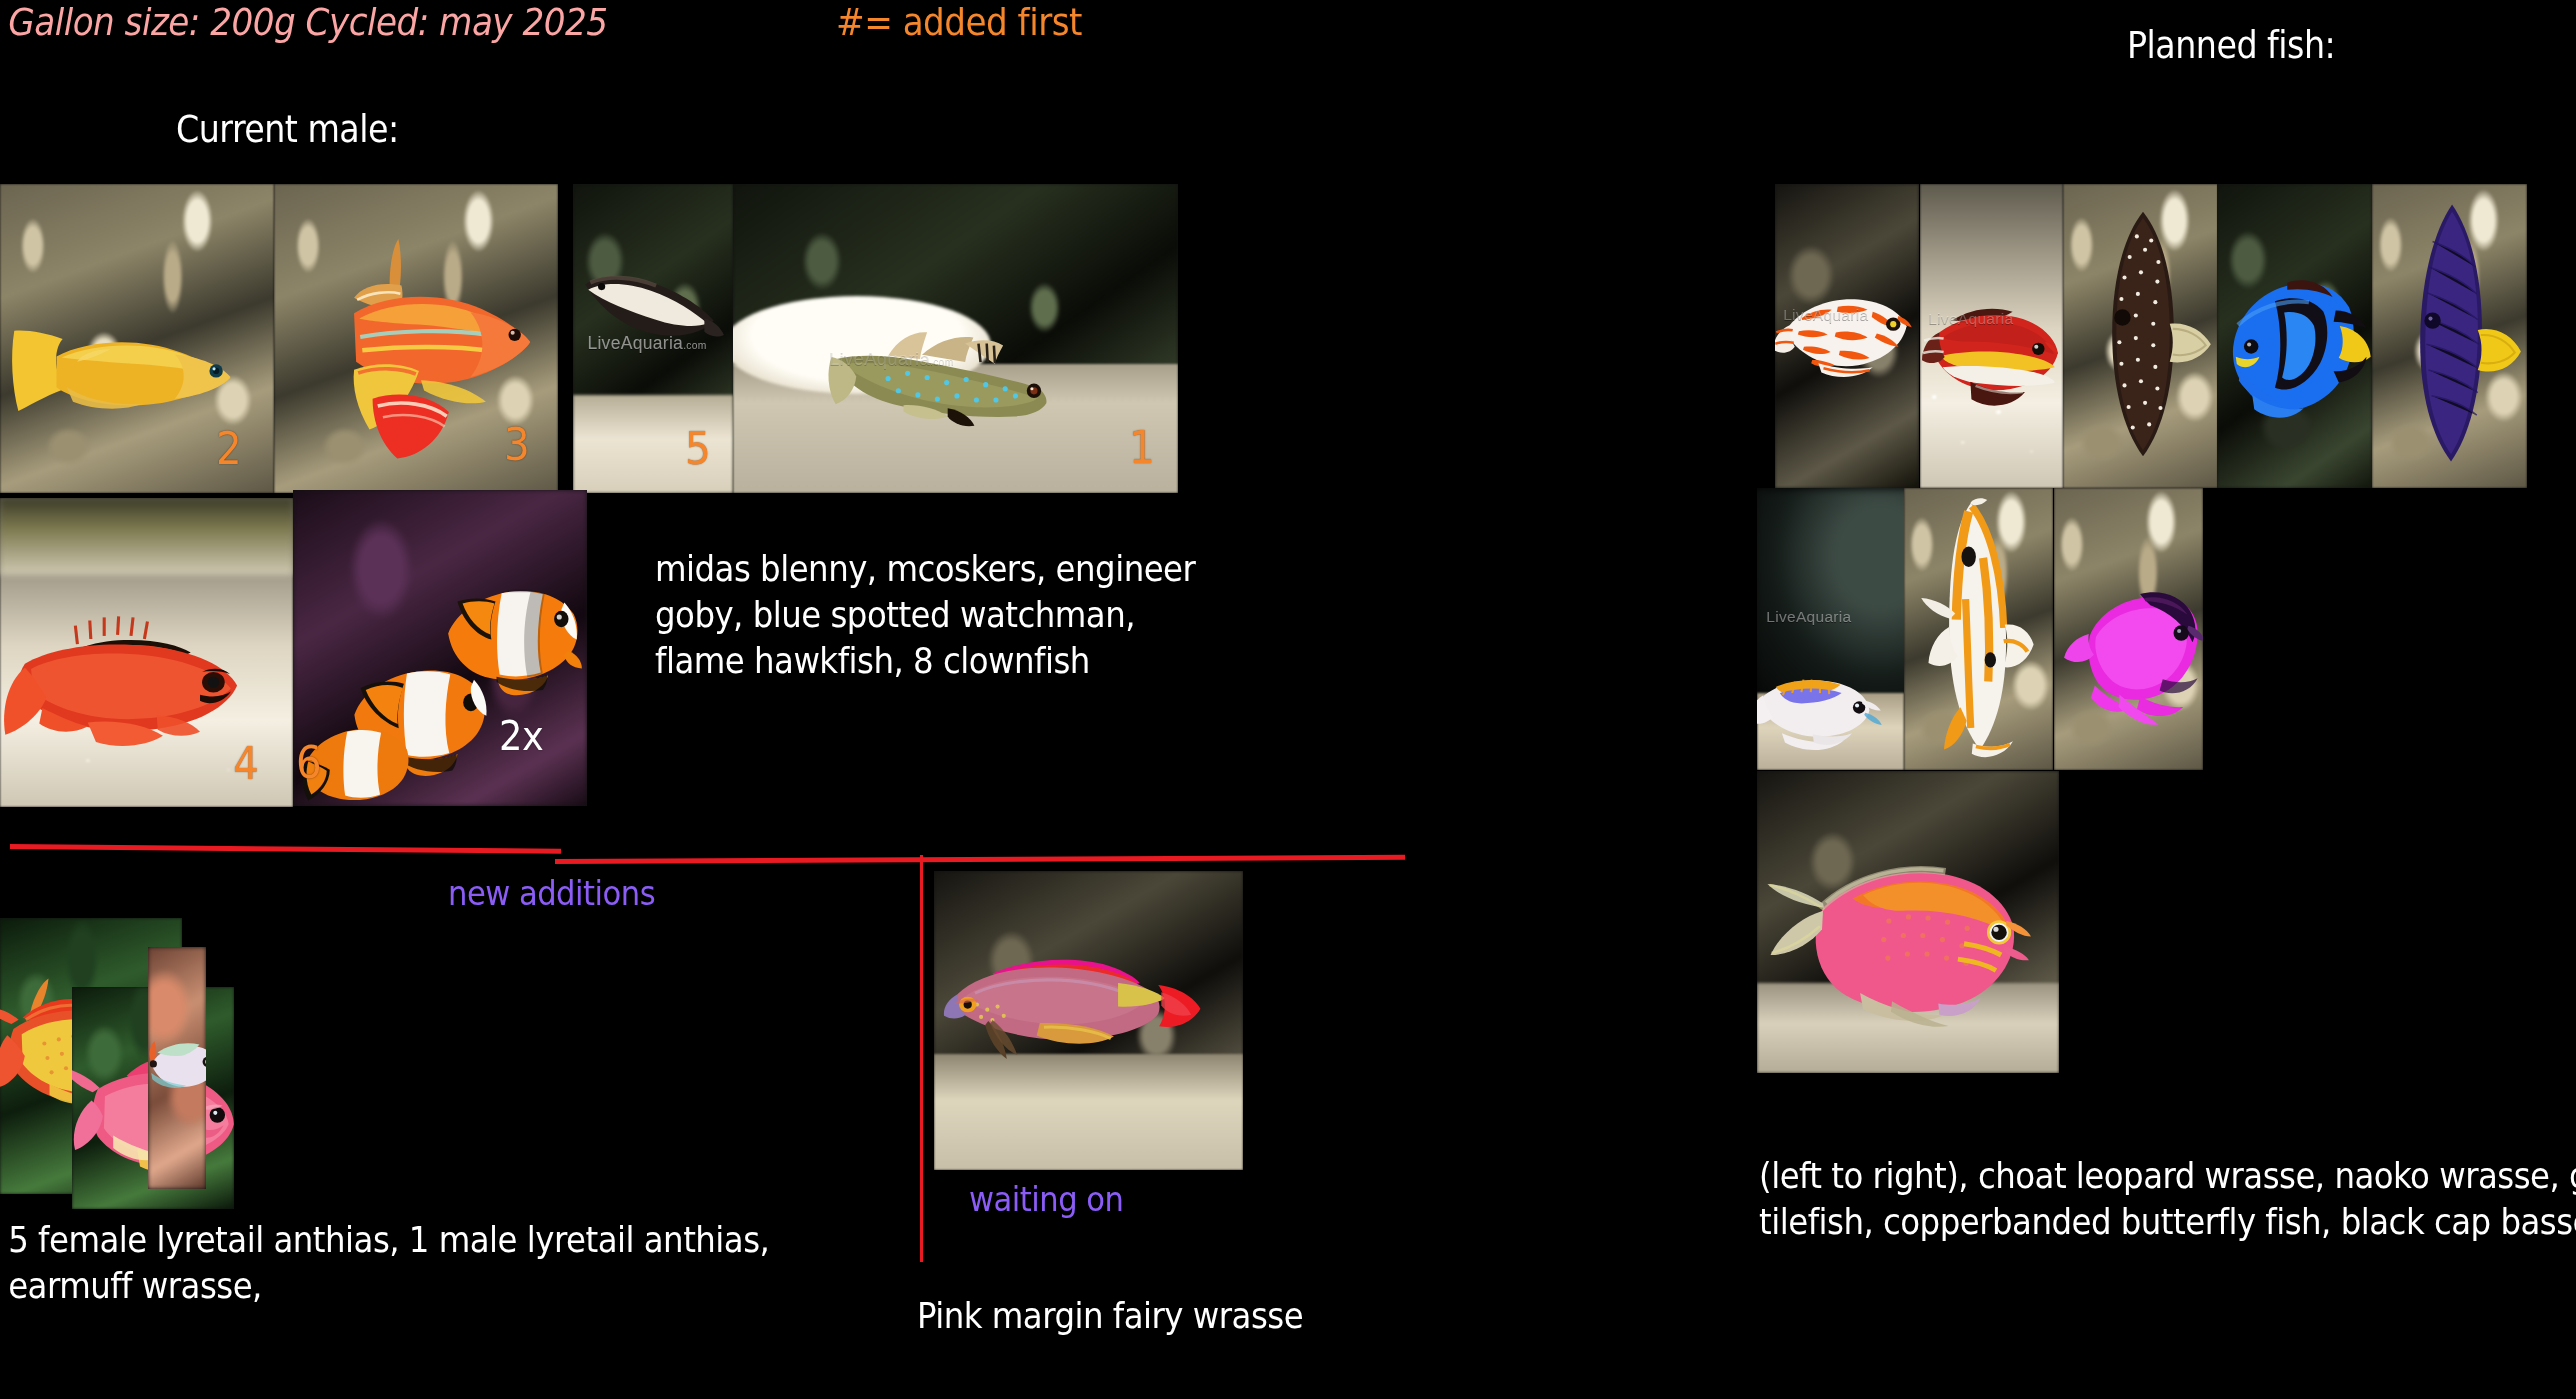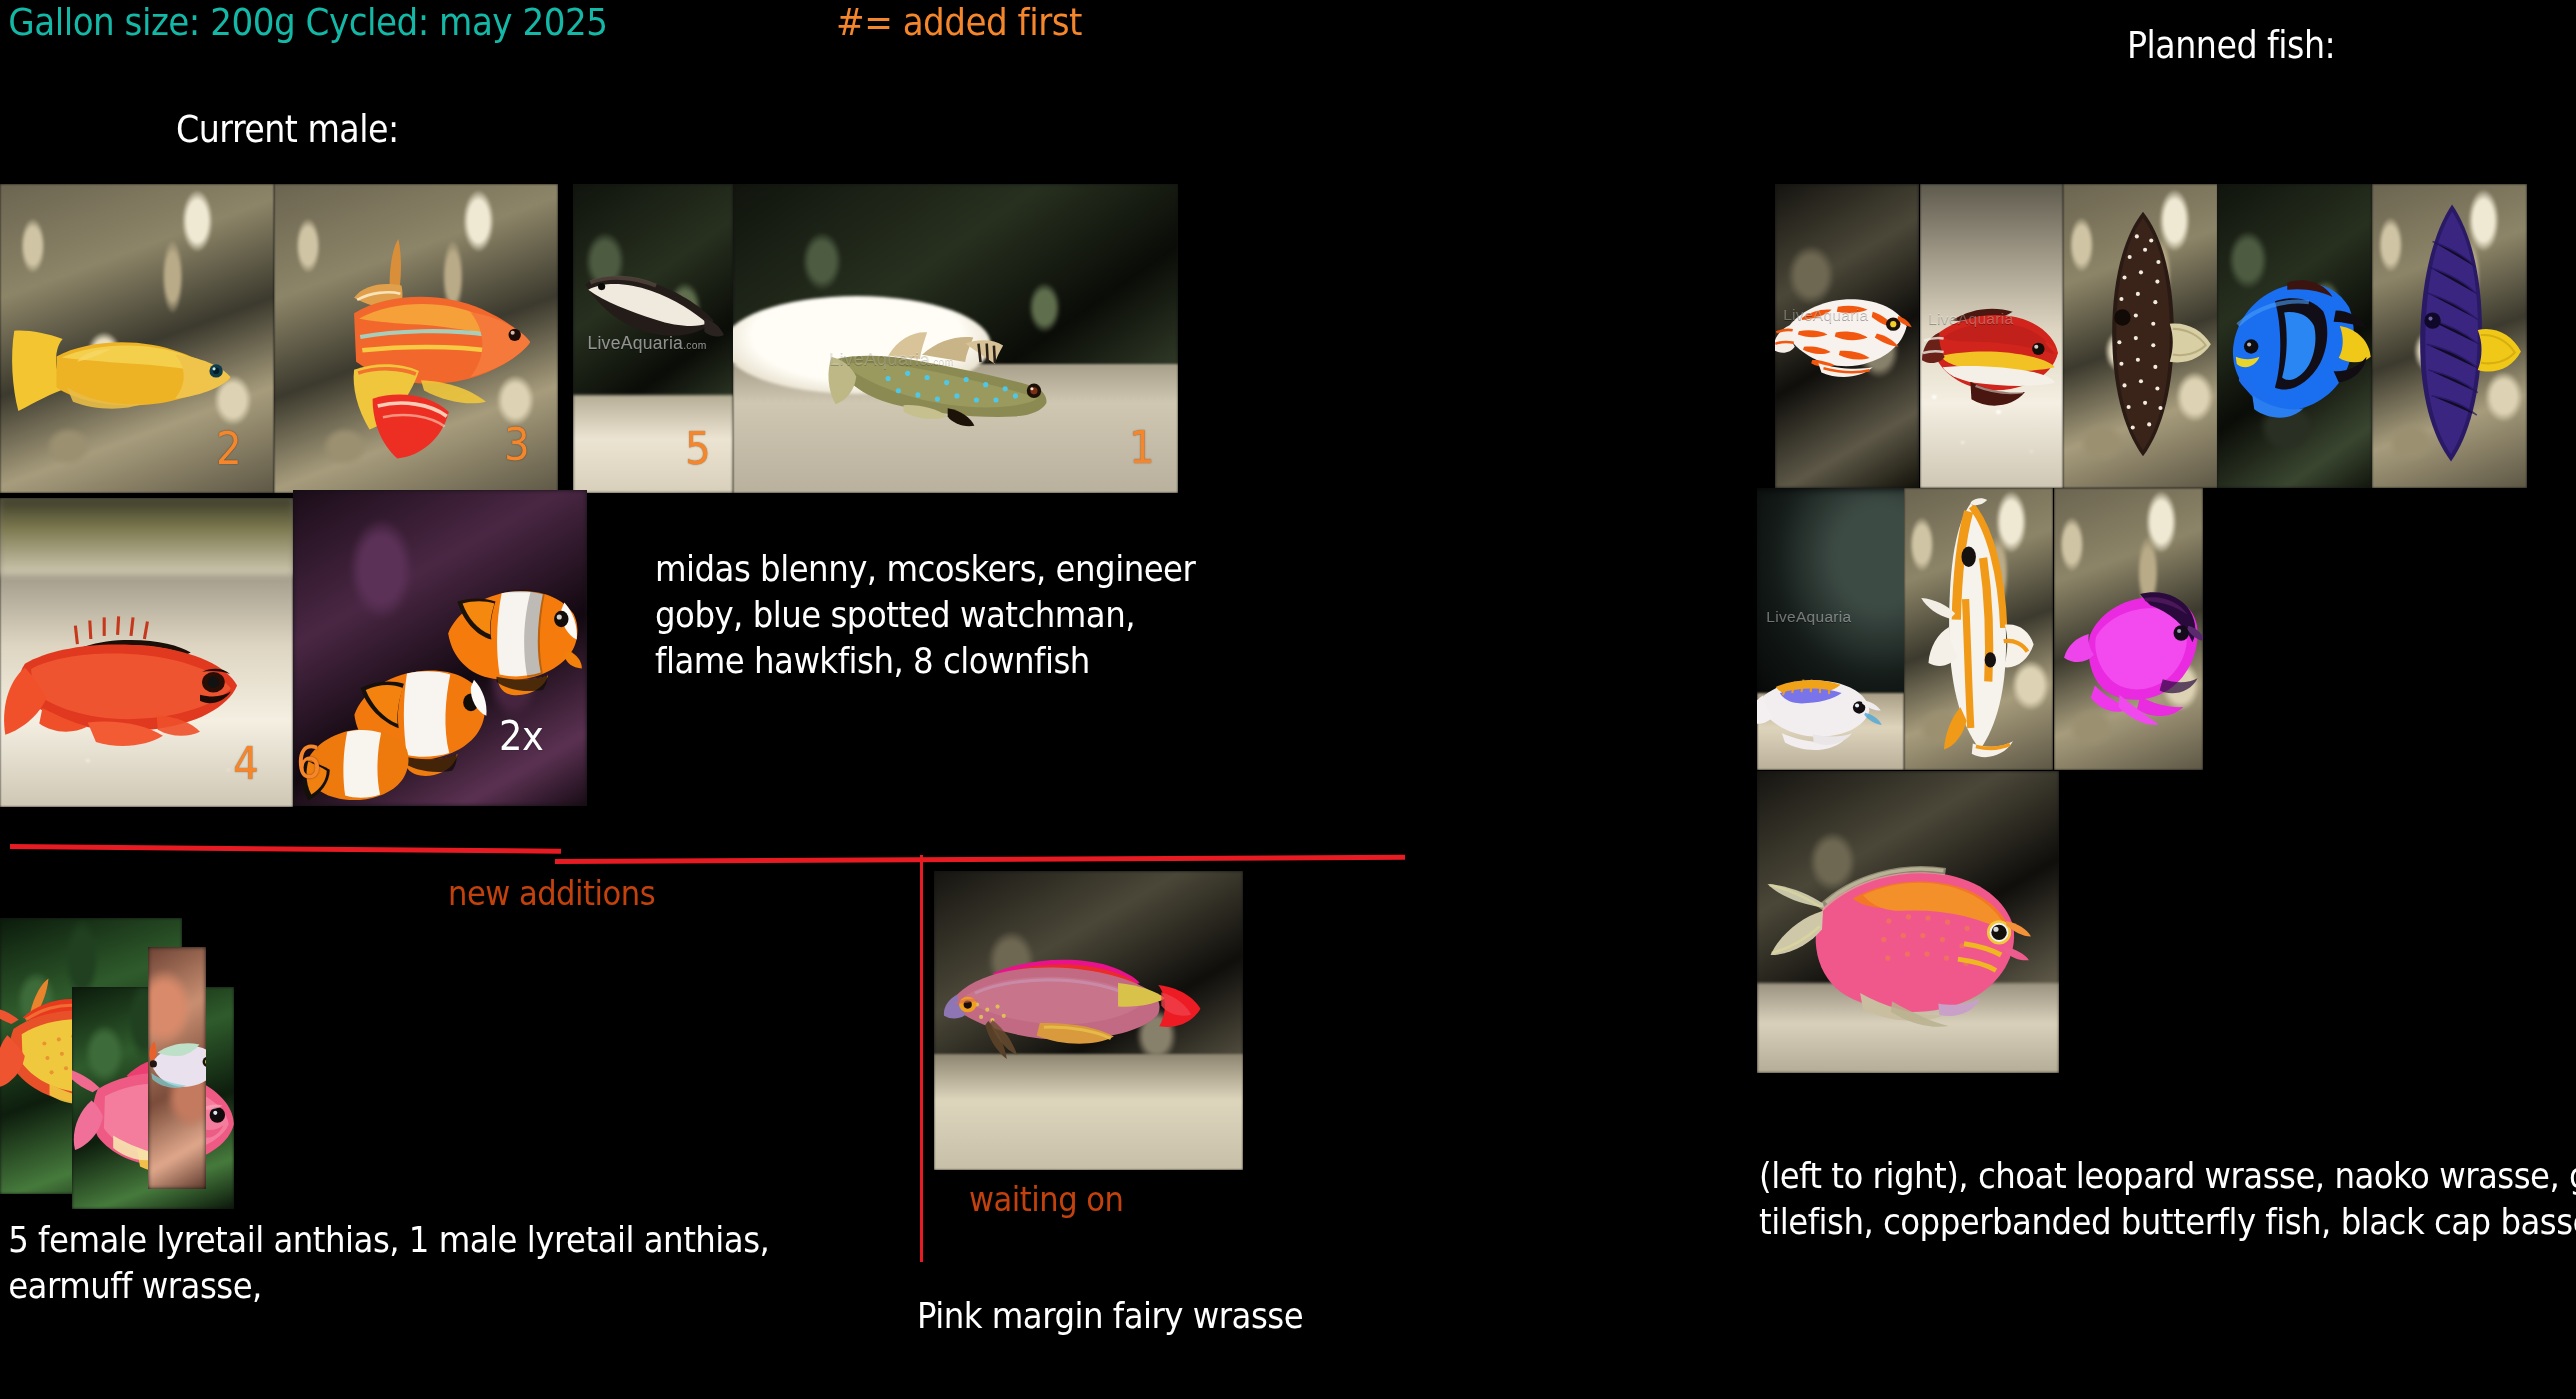--- a/index.html
+++ b/index.html
@@ -12,25 +12,25 @@
   .abs{position:absolute;}
 
   
   .handtext{
     font-family:"DejaVu Sans Condensed","Liberation Sans",sans-serif;
     font-stretch:condensed;
     letter-spacing:-0.5px;
     white-space:nowrap;
     line-height:1.0;
   }
-  .hdr-main{font-size:38px;color:#14b8a6;}
+  .hdr-main{font-size:38px;color:#fca5a5;font-style:italic;}
   .hdr-accent{font-size:38px;color:#f5862b;}
   .section-hdr{font-size:37px;color:#ffffff;}
   .body-txt{font-size:36px;color:#ffffff;line-height:1.28;white-space:normal;}
-  .red-txt{font-size:34px;color:#c2410c;}
+  .red-txt{font-size:34px;color:#8b5cf6;}
   .num-lbl{font-size:45px;color:#f5862b;font-weight:400;line-height:1;
            text-shadow:0 0 1.5px rgba(0,0,0,.55);}
   .num-lbl.white{color:#ffffff;font-size:41px;}
   .num-lbl.red{color:#e81b23;font-size:43px;}
 
   
   .tile{position:absolute;overflow:hidden;background:#111;}
   .tile .scene{position:absolute;inset:0;}
   .wm{
     position:absolute;font-family:"Liberation Sans",sans-serif;

